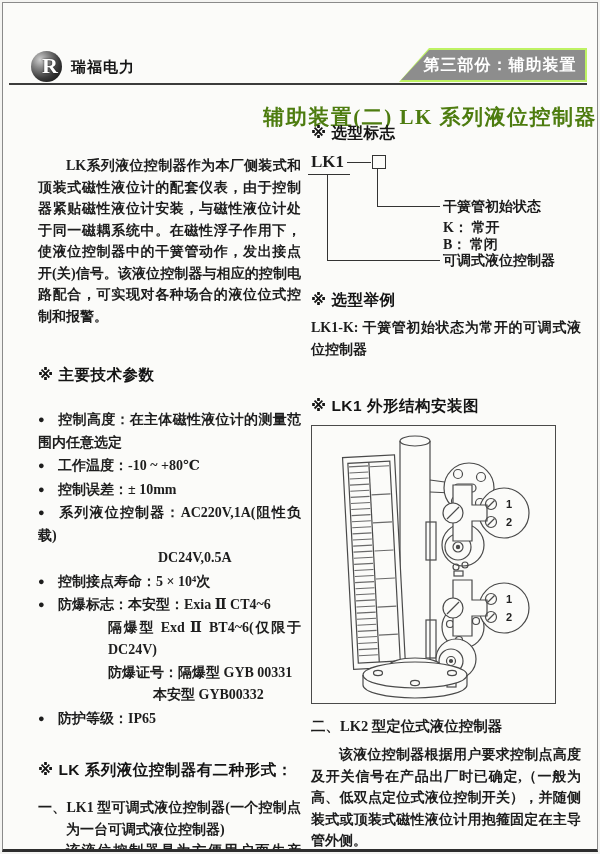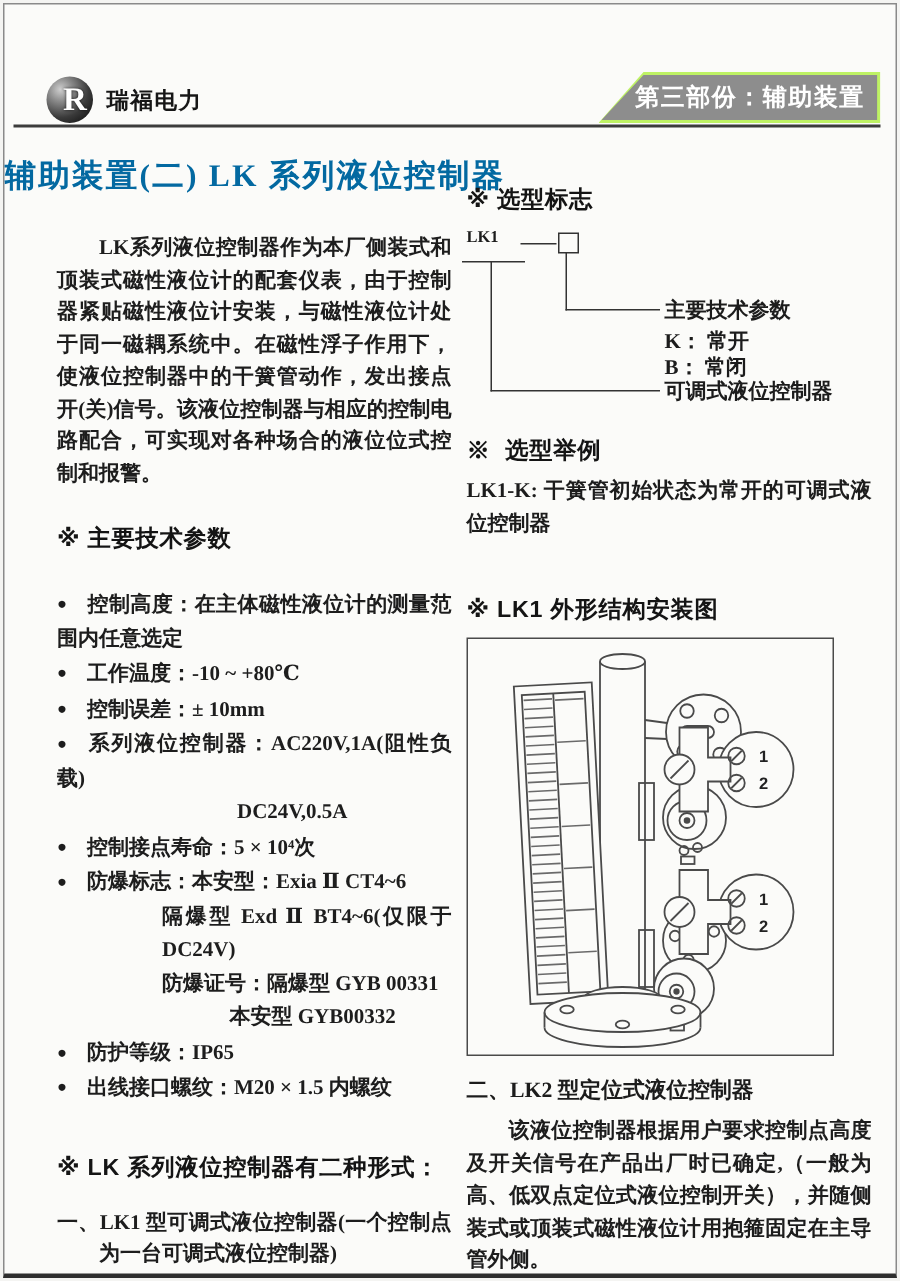--- a/index.html
+++ b/index.html
@@ -41,52 +41,52 @@
   .banner-inner{
     position:absolute;left:2px;top:2px;right:2px;bottom:2px;
     clip-path:polygon(28px 0,100% 0,100% 100%,0 100%);
     background:#8d8d8d;
     display:flex;align-items:center;justify-content:center;
     color:#ffffff;font-family:"Liberation Sans","DejaVu Sans",sans-serif;
     font-weight:bold;font-size:16px;letter-spacing:1px;padding-left:14px;box-sizing:border-box;
   }
   
   .doc-title{
-    position:absolute;left:0;top:100px;width:100%;text-align:left;
-    font-size:21px;font-weight:bold;letter-spacing:1.5px;color:#0369a1;
+    position:absolute;left:0;top:100px;width:100%;text-align:right;
+    font-size:21px;font-weight:bold;letter-spacing:1.5px;color:#4d7c0f;
   }
   
   .col-left{position:absolute;left:35px;top:138px;width:263px;}
   .col-right{position:absolute;left:308px;top:120px;width:270px;}
   .sec-head{
     font-family:"Liberation Sans","DejaVu Sans",sans-serif;
     font-weight:bold;font-size:15.5px;color:#141414;letter-spacing:.5px;
     margin:0 0 6px 0;
   }
   .body-p{
     font-size:14px;line-height:21.5px;font-weight:600;color:#1d1d1d;
     text-align:justify;text-indent:2em;margin:14px 0 0 0;
   }
   .mt-lg{margin-top:30px;}
-  .mt-md{margin-top:22px;}
+  .mt-md{margin-top:38px;}
   
   .param-list{margin-top:22px;font-size:14px;font-weight:600;line-height:22.5px;color:#1d1d1d;}
   .param-line{text-align:justify;}
   .blt{display:inline-block;width:20px;font-size:11px;vertical-align:1px;}
   .ind-a{padding-left:70px;}
   .ind-b{padding-left:115px;}
   .ind-c{padding-left:120px;}
   
   .hang{
     font-size:14px;line-height:21.5px;font-weight:600;color:#1d1d1d;
     padding-left:2em;text-indent:-2em;margin:16px 0 0 0;text-align:justify;
   }
   
   .sel-diagram{position:relative;height:132px;margin-top:8px;}
-  .sd-model{position:absolute;left:0;top:0;font-size:11px;font-weight:600;}
+  .sd-model{position:absolute;left:0;top:0;font-size:17px;font-weight:600;}
   .sd-dash{position:absolute;left:36px;top:10px;width:24px;height:0;border-top:1.5px solid #333;}
   .sd-square{position:absolute;left:61px;top:3px;width:12px;height:12px;border:1.5px solid #333;background:#fbfbf9;}
   .sd-underline{position:absolute;left:-3px;top:22px;width:42px;height:0;border-top:1.5px solid #333;}
   .sd-l1{position:absolute;left:16px;top:22px;width:112px;height:86px;border-left:1.5px solid #333;border-bottom:1.5px solid #333;}
   .sd-l2{position:absolute;left:66px;top:16px;width:62px;height:38px;border-left:1.5px solid #333;border-bottom:1.5px solid #333;}
   .sd-label{position:absolute;left:132px;font-size:14px;font-weight:600;white-space:nowrap;}
   .sd-t1{top:46px;} .sd-k{top:67px;} .sd-b{top:84px;} .sd-t2{top:100px;}
   .example-p{font-size:14px;line-height:21.5px;font-weight:600;margin:6px 0 0 0;text-align:justify;}
   
   .draw-box{width:243px;height:277px;border:1.2px solid #4a4a4a;margin-top:8px;background:#fbfbf9;}
@@ -117,45 +117,44 @@
       <div class="param-line"><span class="blt">●</span><span>工作温度：-10 ~ +80℃</span></div>
       <div class="param-line"><span class="blt">●</span><span>控制误差：± 10mm</span></div>
       <div class="param-line"><span class="blt">●</span><span>系列液位控制器：AC220V,1A(阻性负载)</span></div>
       <div class="param-line ind-c"><span>DC24V,0.5A</span></div>
       <div class="param-line"><span class="blt">●</span><span>控制接点寿命：5 × 10⁴次</span></div>
       <div class="param-line"><span class="blt">●</span><span>防爆标志：本安型：Exia Ⅱ CT4~6</span></div>
       <div class="param-line ind-a"><span>隔爆型 Exd Ⅱ BT4~6(仅限于DC24V)</span></div>
       <div class="param-line ind-a"><span>防爆证号：隔爆型 GYB 00331</span></div>
       <div class="param-line ind-b"><span>本安型 GYB00332</span></div>
       <div class="param-line"><span class="blt">●</span><span>防护等级：IP65</span></div>
-      <div class="param-line"><span class="blt">●</span><span>出线接口螺纹：M20 × 1.5 内螺纹</span></div>
     </div>
 
     <div class="sec-head mt-lg">※  LK 系列液位控制器有二种形式：</div>
     <p class="hang">一、LK1 型可调式液位控制器(一个控制点为一台可调式液位控制器)</p>
     <p class="body-p" style="margin-top:0;">该液位控制器是为方便用户而生产的，在使用过程中，用户可根据需要随意自行调整上下移动控制开关高度,致使达到所设定的控制点为止。</p>
   </div>
 
   <div class="col-right">
     <div class="sec-head">※  选型标志</div>
 
     <div class="sel-diagram">
       <span class="sd-model">LK1</span>
       <div class="sd-dash"></div>
       <div class="sd-square"></div>
       <div class="sd-underline"></div>
       <div class="sd-l1"></div>
       <div class="sd-l2"></div>
-      <div class="sd-label sd-t1">主要技术参数</div>
+      <div class="sd-label sd-t1">干簧管初始状态</div>
       <div class="sd-label sd-k">K：  常开</div>
       <div class="sd-label sd-b">B：  常闭</div>
       <div class="sd-label sd-t2">可调式液位控制器</div>
     </div>
 
-    <div class="sec-head" style="margin-top:6px;font-family:Liberation Mono, monospace;">※  选型举例</div>
+    <div class="sec-head" style="margin-top:6px;">※  选型举例</div>
     <p class="example-p">LK1-K: 干簧管初始状态为常开的可调式液位控制器</p>
 
     <div class="sec-head" style="margin-top:36px;">※  LK1 外形结构安装图</div>
 
     <div class="draw-box">
       <svg width="241" height="275" viewBox="0 0 241 275">
         <g stroke="#4a4a4a" stroke-width="1.2" fill="none">
 
           <g>
             <ellipse cx="103" cy="15" rx="15" ry="5"></ellipse>

